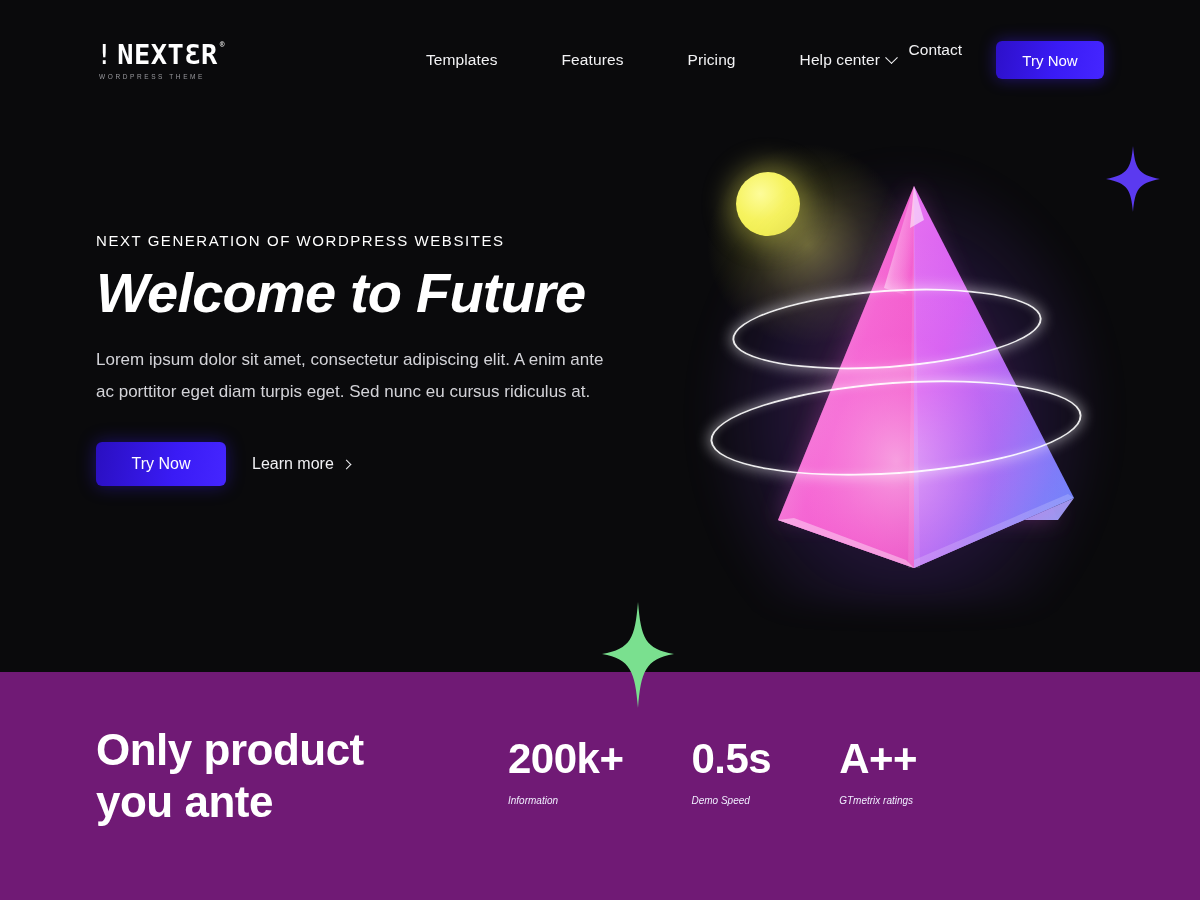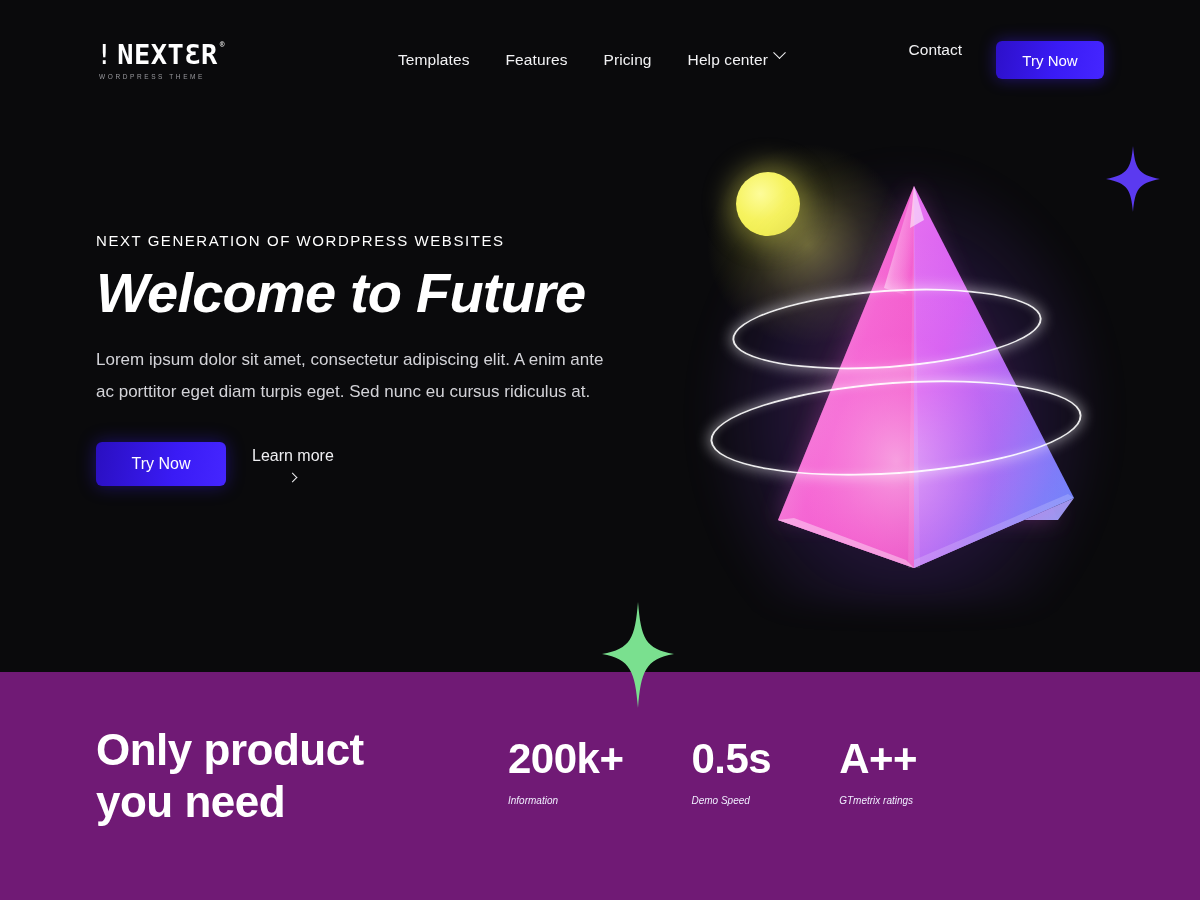--- a/index.html
+++ b/index.html
@@ -42,22 +42,23 @@
     font-size:6.5px; letter-spacing:2.6px; color:#9a9a9f;
     margin-top:5px; margin-left:3px; font-weight:400;
   }
 
   .nav {
     flex:1; display:flex; align-items:center; gap:36px;
     margin-left:82px;
   }
   .nav a {
     color:#f2f2f4; font-size:15.5px; text-decoration:none;
-    display:inline-flex; gap:7px;
+    display:inline-flex; align-items:center; gap:7px;
     letter-spacing:0.1px;
+    margin-left:28px;
   }
   .chev {
     display:inline-block; width:9px; height:9px;
     border-right:1.6px solid #f2f2f4; border-bottom:1.6px solid #f2f2f4;
     transform:rotate(45deg) translate(-2px,-2px);
   }
   .header-right { display:flex; align-items:flex-start; gap:34px; }
   .contact-link { color:#f2f2f4; font-size:15.5px; text-decoration:none; }
   .btn-try-top {
     display:inline-flex; align-items:center; justify-content:center;
@@ -84,21 +85,21 @@
   .cta-row { display:flex; align-items:center; gap:26px; }
   .btn-try-hero {
     display:inline-flex; align-items:center; justify-content:center;
     width:130px; height:44px; border-radius:6px;
     background:linear-gradient(100deg,#2a0fc0 0%,#3a1bf5 60%,#4526ff 100%);
     color:#fff; font-size:16px; border:none; cursor:pointer;
     box-shadow:0 0 18px rgba(58,27,245,.4);
   }
   .learn {
     color:#f0f0f3; font-size:16px; text-decoration:none;
-    display:inline-flex; align-items:center; gap:9px;flex-direction:column;
+    display:inline-flex; align-items:center; gap:9px;
   }
   .arrow-r {
     display:inline-block; width:7px; height:7px;
     border-top:1.6px solid #f0f0f3; border-right:1.6px solid #f0f0f3;
     transform:rotate(45deg);
   }
 
   
   .art { position:absolute; left:640px; top:100px; width:560px; height:560px; z-index:10; }
 
@@ -290,21 +291,21 @@
       <svg viewBox="0 0 54 66" xmlns="http://www.w3.org/2000/svg">
         <path d="M27 0 C29 22 32 29 54 33 C32 37 29 44 27 66 C25 44 22 37 0 33 C22 29 25 22 27 0 Z" fill="#5b3af0"></path>
       </svg>
     </div>
   </div>
 
   <div class="band">
     <div class="band-inner">
       <div class="band-title">
         <div>Only product</div>
-        <div>you need</div>
+        <div>you ante</div>
       </div>
       <div class="stats">
         <div>
           <div class="stat-num">200k+</div>
           <div class="stat-label">Information</div>
         </div>
         <div>
           <div class="stat-num">0.5s</div>
           <div class="stat-label">Demo Speed</div>
         </div>

